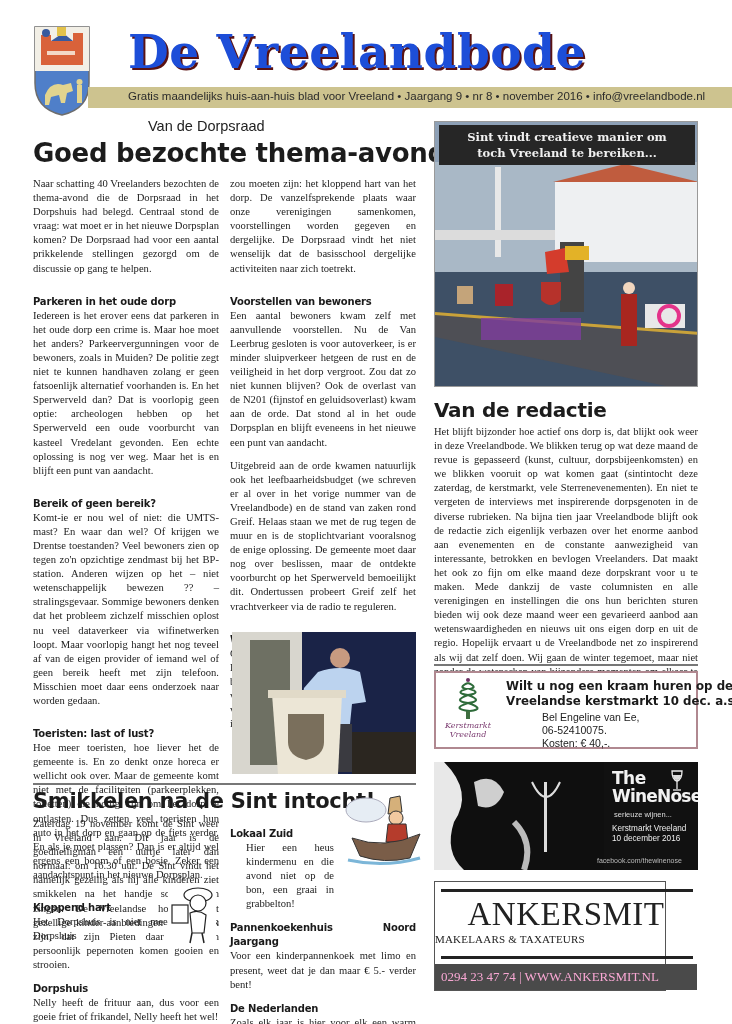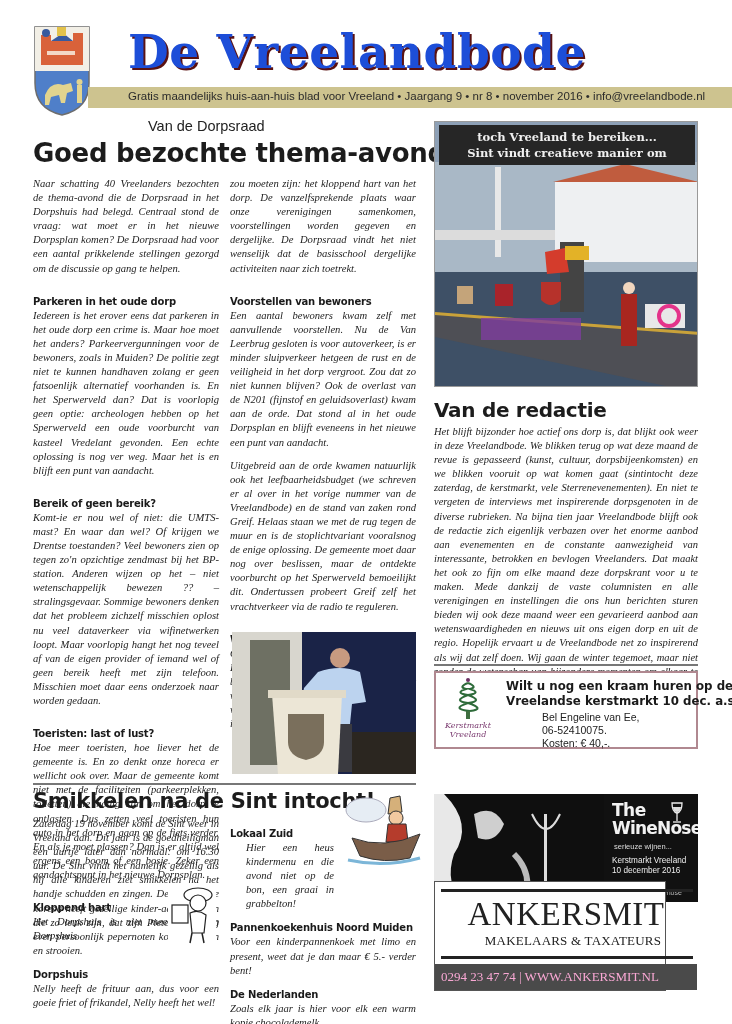--- a/index.html
+++ b/index.html
@@ -9,21 +9,21 @@
   
   .crest { position: absolute; left: 33px; top: 25px; width: 58px; height: 92px; }
   .title { position: absolute; left: 128px; top: 24px; font-family: "DejaVu Serif", serif; font-weight: bold; font-size: 47px; color: #1d4ed8; letter-spacing: 0.5px; text-shadow: 2px 2px 0 #5a1212; line-height: 56px; }
   .subbar { position: absolute; left: 88px; top: 87px; width: 684px; height: 21px; background: #cdc38f; }
   .subbar span { position: absolute; left: 40px; top: 3px; font-family: "Liberation Sans", sans-serif; font-size: 11.5px; color: #2b2b2b; white-space: nowrap; }
 
   
   .kicker { position: absolute; left: 148px; top: 118px; font-family: "Liberation Sans", sans-serif; font-size: 14.5px; color: #222; }
   .headline { position: absolute; left: 33px; top: 138px; font-family: "DejaVu Sans", sans-serif; font-weight: bold; font-size: 26px; color: #1c1c1c; letter-spacing: -0.3px; white-space: nowrap; }
   .col { position: absolute; font-size: 10.6px; line-height: 14.1px; text-align: justify; color: #222; }
-  .col p { margin-bottom: 0; font-style: italic; }
+  .col p { margin-bottom: 0; }
   .col .gap { height: 9px; }
   .col h4 { font-family: "DejaVu Sans", sans-serif; font-weight: bold; font-size: 10px; line-height: 14px; color: #1a1a1a; letter-spacing: -0.2px; margin-top: 10px; }
   .col1 { left: 33px; top: 177px; width: 186px; }
   .col2 { left: 230px; top: 177px; width: 186px; }
 
   .photo-speaker { position: absolute; left: 232px; top: 632px; width: 184px; height: 142px; background: #1b2440; overflow: hidden; }
   .rule { position: absolute; height: 2px; background: #777; }
 
   
   .head2 { position: absolute; left: 33px; top: 789px; font-family: "DejaVu Sans", sans-serif; font-weight: bold; font-size: 21px; color: #1c1c1c; white-space: nowrap; letter-spacing: -0.3px; }
@@ -36,31 +36,31 @@
   .sint-ad { position: absolute; left: 434px; top: 121px; width: 264px; height: 266px; background: #7f8ea0; overflow: hidden; border: 1px solid #999; }
   .sint-banner { position: absolute; left: 4px; top: 3px; width: 256px; height: 40px; background: #262626; color: #f0f0f0; font-family: "DejaVu Serif", serif; font-weight: bold; font-size: 11.5px; text-align: center; line-height: 16px; padding-top: 4px; }
   .redactie-head { position: absolute; left: 434px; top: 398px; font-family: "DejaVu Sans", sans-serif; font-weight: bold; font-size: 20px; color: #1c1c1c; letter-spacing: -0.3px; }
   .col5 { left: 434px; top: 425px; width: 264px; font-size: 10.5px; line-height: 14.1px; }
 
   .kerst-ad { position: absolute; left: 434px; top: 671px; width: 264px; height: 78px; border: 2px solid #b08890; background: #fff; }
   .kerst-ad .h { position: absolute; left: 70px; top: 6px; font-family: "DejaVu Sans", sans-serif; font-weight: bold; font-size: 11.8px; line-height: 15px; color: #1a1a1a; white-space: nowrap; }
   .kerst-ad .t { position: absolute; left: 106px; font-family: "Liberation Sans", sans-serif; font-size: 10.5px; color: #222; }
   .kerst-ad .logo-text { position: absolute; left: 6px; top: 48px; width: 52px; text-align: center; font-family: "DejaVu Serif", serif; font-style: italic; font-size: 8px; line-height: 9px; color: #7b3b70; }
 
-  .wine-ad { position: absolute; left: 434px; top: 762px; width: 264px; height: 108px; background: #111; overflow: hidden; margin-top: 32px; }
+  .wine-ad { position: absolute; left: 434px; top: 762px; width: 264px; height: 108px; background: #111; overflow: hidden; }
   .wine-ad .the { position: absolute; left: 178px; top: 8px; font-family: "DejaVu Sans", sans-serif; font-weight: bold; font-size: 17px; line-height: 17px; color: #f2f2f2; letter-spacing: -0.5px; }
   .wine-ad .nose { position: absolute; left: 178px; top: 25px; font-family: "DejaVu Sans", sans-serif; font-weight: bold; font-size: 17px; line-height: 18px; color: #f2f2f2; letter-spacing: -0.8px; }
   .wine-ad .sub { position: absolute; left: 180px; top: 48px; font-family: "Liberation Sans", sans-serif; font-size: 7.5px; color: #ddd; }
   .wine-ad .ev { position: absolute; left: 178px; top: 62px; font-family: "Liberation Sans", sans-serif; font-size: 8.2px; line-height: 10px; color: #eee; }
   .wine-ad .fb { position: absolute; left: 163px; top: 95px; font-family: "Liberation Sans", sans-serif; font-size: 7px; color: #bbb; }
 
   .ank-ad { position: absolute; left: 434px; top: 881px; width: 232px; height: 110px; border: 1px solid #555; background: #fff; }
   .ank-ad .line { position: absolute; left: 6px; width: 252px; height: 3px; background: #222; }
   .ank-ad .name { position: absolute; left: 0; width: 262px; top: 14px; text-align: center; font-family: "Liberation Serif", serif; font-size: 33px; line-height: 36px; color: #222; letter-spacing: 0.5px; }
-  .ank-ad .sub { position: absolute; left: 7px; width: 262px; top: 51px; text-align: center; font-family: "Liberation Serif", serif; font-size: 13px; color: #222; letter-spacing: 0.2px; }
+  .ank-ad .sub { position: absolute; left: 0; width: 262px; top: 51px; text-align: left; font-family: "Liberation Serif", serif; font-size: 11px; color: #222; letter-spacing: 0.2px; }
   .ank-ad .bar { position: absolute; left: 0; bottom: 0; width: 262px; height: 26px; background: #4a4a4a; color: #f9a8d4; font-family: "Liberation Serif", serif; font-size: 13px; line-height: 26px; padding-left: 6px; white-space: nowrap; }
 </style>
 </head>
 <body>
 
 <div class="crest">
   <svg width="58" height="92" viewBox="0 0 58 92">
     <path d="M2 2 H56 V58 Q56 84 29 90 Q2 84 2 58 Z" fill="#4f7fc9" stroke="#6d6d6d" stroke-width="1.5"></path>
     <rect x="2" y="2" width="54" height="44" fill="#f2efe6"></rect>
     <rect x="8" y="16" width="40" height="24" fill="#d9623a"></rect>
@@ -142,21 +142,21 @@
     <circle cx="30" cy="18" r="8" fill="#fff" stroke="#222" stroke-width="1.2"></circle>
     <rect x="4" y="20" width="16" height="18" fill="#fff" stroke="#222" stroke-width="1.2"></rect>
     <path d="M22 28 Q30 24 38 30 L36 48 L24 48 Z" fill="#fff" stroke="#222" stroke-width="1.2"></path>
     <path d="M24 48 L22 58 M34 48 L36 58" stroke="#222" stroke-width="1.5"></path>
   </svg>
 </div>
 
 <div class="col col4">
   <h4>Lokaal Zuid</h4>
   <p style="margin-right:82px;margin-left:16px;">Hier een heus kindermenu en die avond niet op de bon, een graai in grabbelton!</p>
-  <h4>Pannenkoekenhuis Noord Muiden</h4>
+  <h4>Pannenkoekenhuis Noord Jaargang</h4>
   <p>Voor een kinderpannenkoek met limo en present, weet dat je dan maar € 5.- verder bent!</p>
   <h4>De Nederlanden</h4>
   <p>Zoals elk jaar is hier voor elk een warm kopje chocolademelk.</p>
   <p>Dus: Tot zaterdag alle ouders met kind, bij de intocht van de Sint!</p>
 </div>
 <div class="boat">
   <svg width="78" height="72" viewBox="0 0 78 72">
     <ellipse cx="22" cy="16" rx="20" ry="12" fill="#e6edf4" stroke="#aab" stroke-width="1"></ellipse>
     <path d="M46 4 L56 2 L58 18 L44 20 Z" fill="#d5b07a" stroke="#333" stroke-width="1"></path>
     <circle cx="52" cy="24" r="7" fill="#f2c9a0" stroke="#333" stroke-width="1"></circle>
@@ -183,22 +183,22 @@
     <path d="M106 160 H126 V178 Q116 188 106 178 Z" fill="#b6322b"></path>
     <rect x="186" y="172" width="16" height="52" fill="#a8261f"></rect>
     <circle cx="194" cy="166" r="6" fill="#f1d6be"></circle>
     <rect x="210" y="182" width="40" height="24" fill="#e8e8e8"></rect>
     <circle cx="234" cy="194" r="10" fill="none" stroke="#e4338a" stroke-width="4"></circle>
     <rect x="60" y="162" width="18" height="22" fill="#a9232a"></rect>
     <rect x="22" y="164" width="16" height="18" fill="#c4a47a"></rect>
     <rect x="46" y="196" width="100" height="22" fill="#7e3c9e" opacity="0.8"></rect>
   </svg>
   <div class="sint-banner">
+    <div>Sint vindt creatieve manier om</div>
     <div>toch Vreeland te bereiken...</div>
-    <div>Sint vindt creatieve manier om</div>
   </div>
 </div>
 
 <div class="redactie-head">Van de redactie</div>
 <div class="col col5">
   <p>Het blijft bijzonder hoe actief ons dorp is, dat blijkt ook weer in deze Vreelandbode. We blikken terug op wat deze maand de revue is gepasseerd (kunst, cultuur, dorpsbijeenkomsten) en we blikken vooruit op wat komen gaat (sintintocht deze zaterdag, de kerstmarkt, vele Sterrenevenementen). En niet te vergeten de interviews met inspirerende dorpsgenoten in de diverse rubrieken. Na bijna tien jaar Vreelandbode blijft ook de redactie zich eigenlijk verbazen over het enorme aanbod aan evenementen en de constante aanwezigheid van interessante, betrokken en bevlogen Vreelanders. Dat maakt het ook zo fijn om elke maand deze dorpskrant voor u te maken. Mede dankzij de vaste columnisten en alle verenigingen en instellingen die ons hun berichten sturen bieden wij ook deze maand weer een gevarieerd aanbod aan wetenswaardigheden en nieuws uit ons eigen dorp en uit de regio. Hopelijk ervaart u de Vreelandbode net zo inspirerend als wij dat zelf doen. Wij gaan de winter tegemoet, maar niet zonder de wetenschap van bijzondere momenten om elkaar te ontmoeten en uzelf te verrijken. Veel leesplezier!</p>
 </div>
 <div class="rule" style="left:434px; top:664px; width:264px;"></div>
 
 <div class="kerst-ad">

